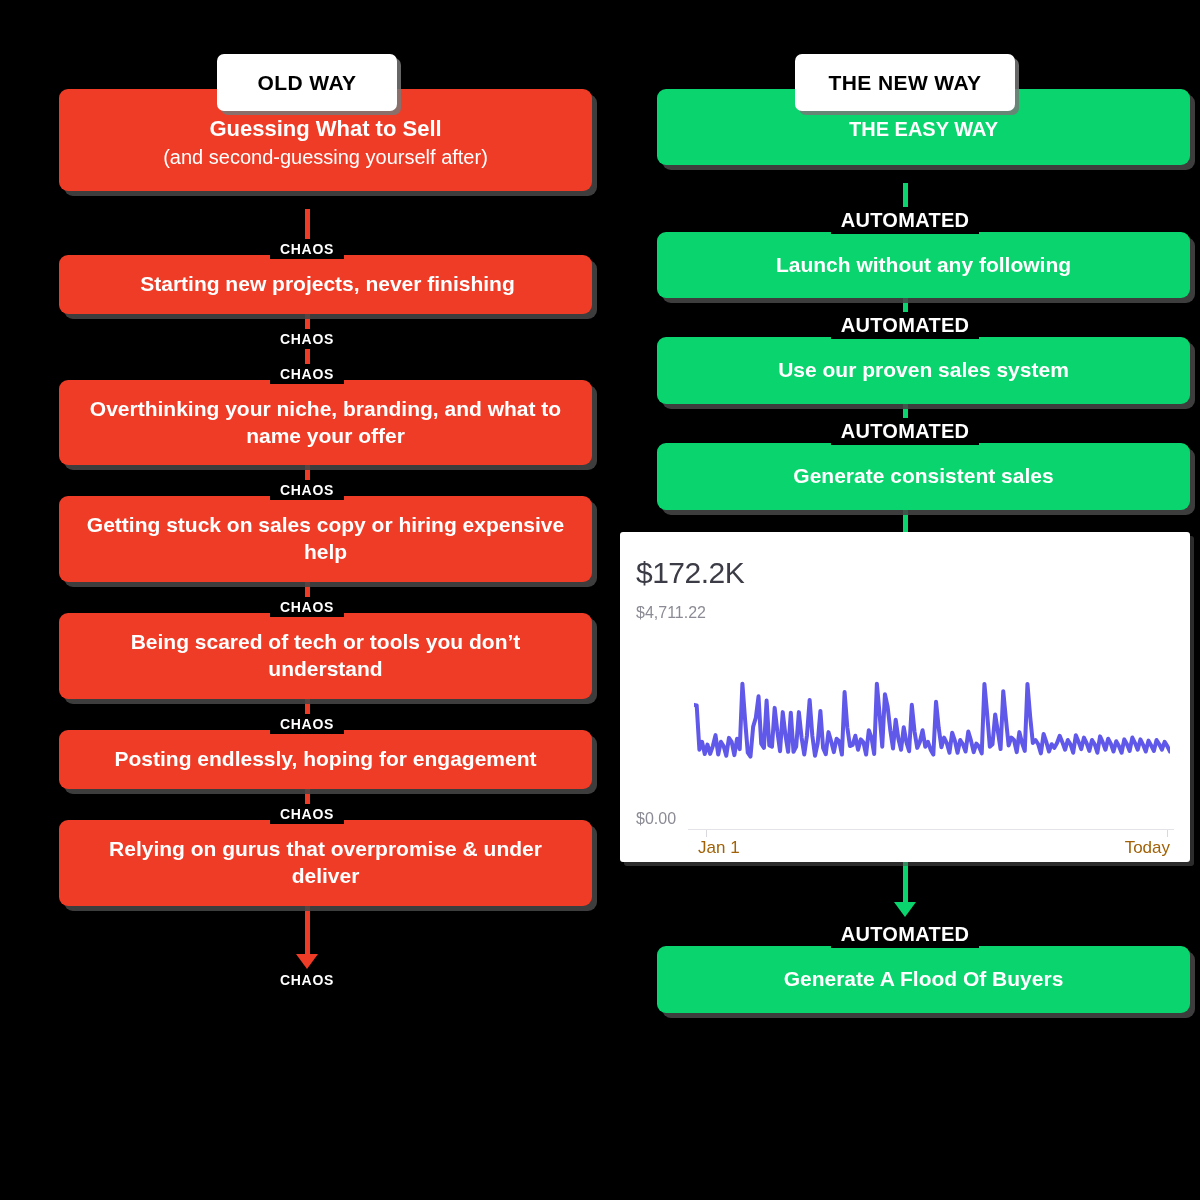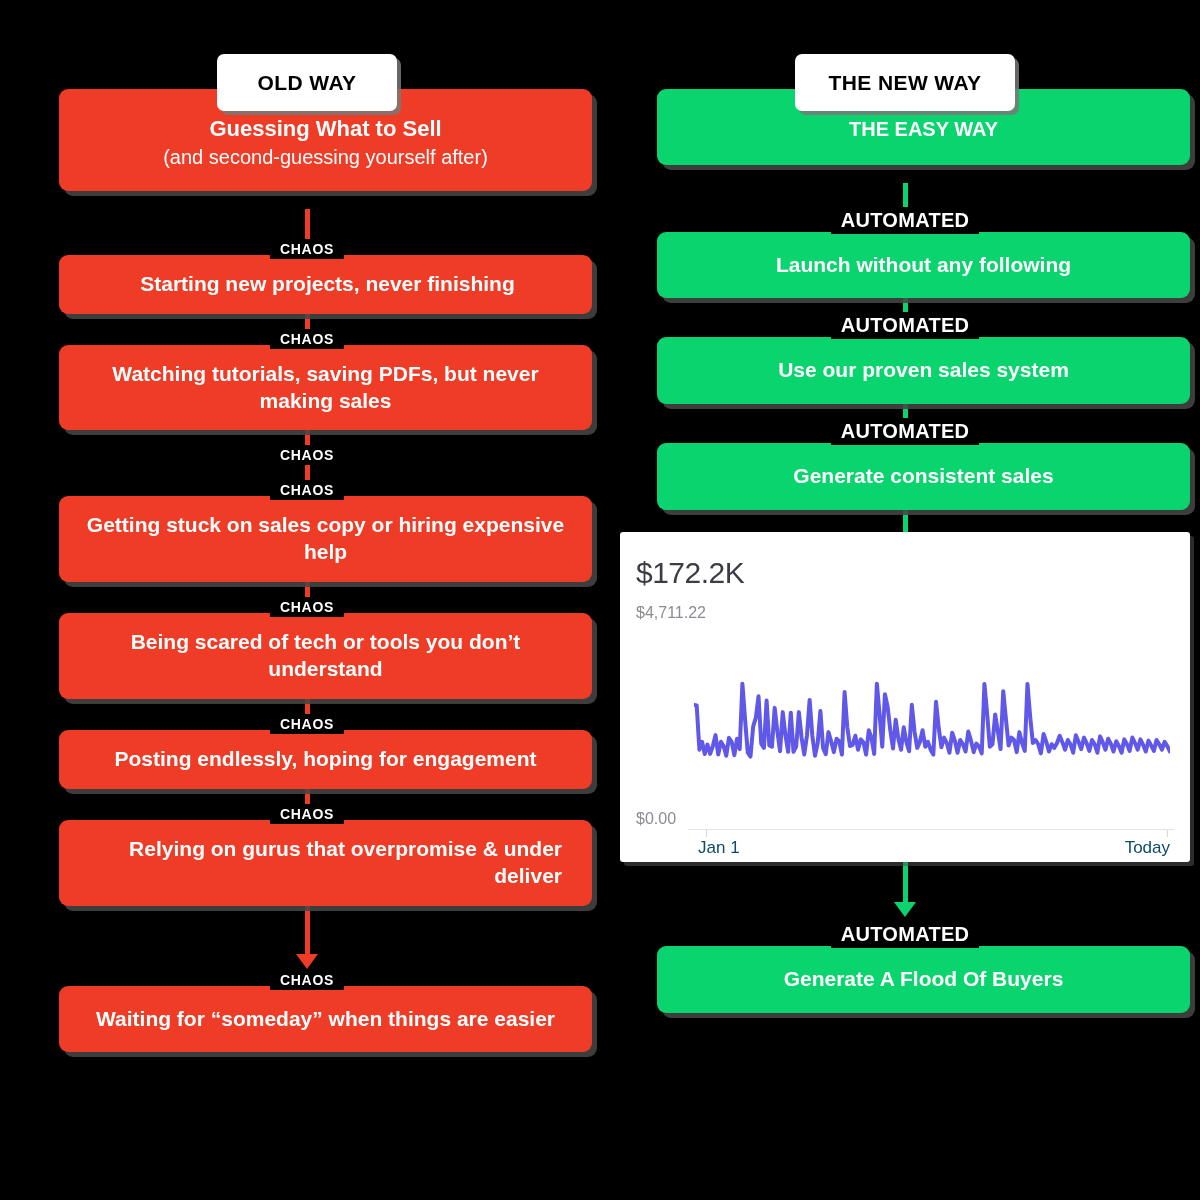--- a/index.html
+++ b/index.html
@@ -100,21 +100,21 @@
   .ylabel {
     position: absolute; left: 0; color: #8b8b95; font-size: 16px; z-index: 2;
   }
   .ylabel.top { top: -6px; }
   .ylabel.bottom { bottom: 28px; }
   .chart-svg { position: absolute; left: 58px; right: 4px; top: 6px; bottom: 26px; }
   .axis-line { position: absolute; left: 52px; right: 0; bottom: 26px; height: 1px; background: #e3e3e8; }
   .xlabels {
     position: absolute; left: 62px; right: 4px; bottom: -2px;
     display: flex; justify-content: space-between;
-    color: #0c4a6e; font-size: 17px;
+    color: #a16207; font-size: 17px;
   }
   .xtick { position: absolute; width: 1px; height: 7px; background: #d8d8df; bottom: 19px; }
 </style>
 </head>
 <body>
 
 <div class="stage">
 
   <div class="column col-left">
 
@@ -132,27 +132,27 @@
       <div class="conn-label" style="margin-top:-12px;">CHAOS</div>
     </div>
 
     <div class="box red" style="margin-top:-4px;padding-left:26px;">Starting new projects, never finishing</div>
 
     <div class="connector">
       <div class="conn-line" style="height:26px;"></div>
       <div class="conn-label" style="margin-top:-11px;">CHAOS</div>
     </div>
 
-    <div class="box red" style="margin-top:-4px; padding-left:46px; padding-right:46px;">Watching tutorials, saving PDFs, but never making sales</div>
-
-    <div class="connector">
-      <div class="conn-line" style="height:26px;"></div>
-      <div class="conn-label" style="margin-top:-11px;">CHAOS</div>
-    </div>
-
+
+    <div class="connector">
+      <div class="conn-line" style="height:26px;"></div>
+      <div class="conn-label" style="margin-top:-11px;">CHAOS</div>
+    </div>
+
+    <div class="box red" style="margin-top:-4px; padding-left:10px; padding-right:10px;">Overthinking your niche, branding, and what to name your offer</div>
 
     <div class="connector">
       <div class="conn-line" style="height:26px;"></div>
       <div class="conn-label" style="margin-top:-11px;">CHAOS</div>
     </div>
 
     <div class="box red" style="margin-top:-4px; padding-left:12px; padding-right:12px;">Getting stuck on sales copy or hiring expensive help</div>
 
     <div class="connector">
       <div class="conn-line" style="height:26px;"></div>
@@ -166,29 +166,28 @@
       <div class="conn-label" style="margin-top:-11px;">CHAOS</div>
     </div>
 
     <div class="box red" style="margin-top:-4px;">Posting endlessly, hoping for engagement</div>
 
     <div class="connector">
       <div class="conn-line" style="height:26px;"></div>
       <div class="conn-label" style="margin-top:-11px;">CHAOS</div>
     </div>
 
-    <div class="box red" style="margin-top:-4px; padding-left:30px; padding-right:30px;text-align:right;">Relying on gurus that overpromise &amp; under deliver</div>
+    <div class="box red" style="margin-top:-4px; padding-left:30px; padding-right:30px;">Relying on gurus that overpromise &amp; under deliver</div>
 
     <div class="connector">
       <div class="conn-line" style="height:48px;"></div>
       <div class="arrow-head"></div>
       <div class="conn-label" style="margin-top:1px;">CHAOS</div>
     </div>
 
-    <div class="box red" style="margin-top:-4px; padding-top:20px; padding-bottom:20px;">Waiting for “someday” when things are easier</div>
   </div>
 
   <div class="column col-right">
 
     <div class="tab-wrap" style="margin-top:38px;">
       <div class="tab tab-right">THE NEW WAY</div>
     </div>
 
     <div class="box green hero" style="margin-top:-22px; padding-top:26px; padding-bottom:22px; padding-left:4px; padding-right:4px;">
       <span class="sub" style="font-weight:600;">THE EASY WAY</span>

